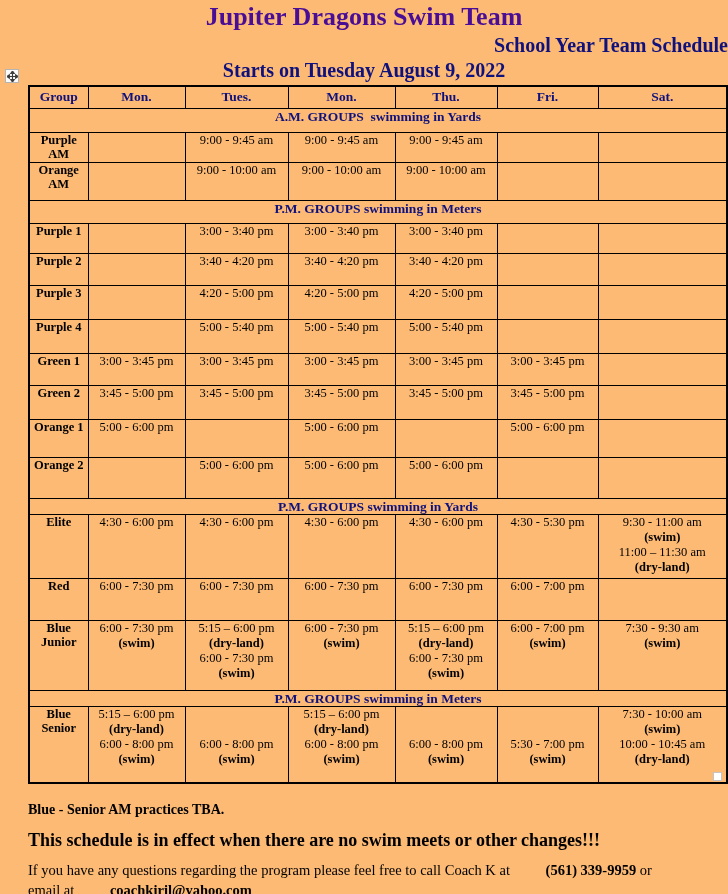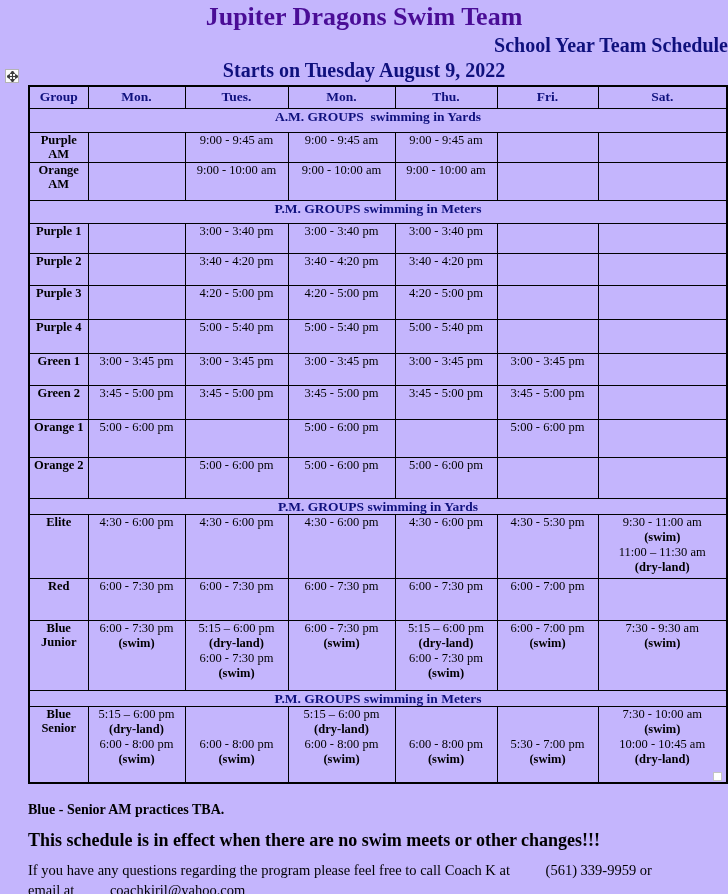--- a/index.html
+++ b/index.html
@@ -3,21 +3,21 @@
 <meta charset="utf-8">
 <style>
   :root{
     --purple:#4A0D96;
     --navy:#0F117D;
     --ink:#000000;
     --handle:#b4b4b4;
   }
   *{box-sizing:border-box;}
   body{margin:0;background:#ffffff;font-family:"Liberation Serif", serif;color:var(--ink);}
-  .page{position:relative;width:728px;height:894px;background:#c4b5fd;overflow:hidden;}
+  .page{position:relative;width:728px;height:894px;background:#fdba74;overflow:hidden;}
 
   .doc-title{margin:2px 0 0;text-align:center;font-size:26px;line-height:30px;font-weight:bold;color:var(--purple);}
   .doc-subtitle{margin:1px 0 0;text-align:right;font-size:20px;line-height:24px;font-weight:bold;color:var(--navy);}
   .doc-startline{margin:1px 0 3px;text-align:center;font-size:20px;line-height:24px;font-weight:bold;color:var(--navy);}
 
   .move-handle{position:absolute;left:5px;top:69px;width:14px;height:14px;border:1px solid var(--handle);
     background:#fbfbfb;display:flex;align-items:center;justify-content:center;cursor:move;}
   .resize-handle{position:absolute;left:713px;top:772px;width:9px;height:9px;border:1px solid #c4c4c4;background:#fff;}
 
   table.schedule{border-collapse:collapse;table-layout:fixed;width:698px;margin-left:28px;border:2px solid #000;}
@@ -26,21 +26,21 @@
   td.band{color:var(--navy);font-weight:bold;font-size:13.5px;text-align:center;vertical-align:top;
     white-space:pre-wrap;line-height:15px;padding-top:1px;}
   td.group{font-weight:bold;font-size:12.5px;text-align:center;vertical-align:top;line-height:14px;padding-top:2px;}
   td.cell{font-size:12.5px;text-align:center;vertical-align:top;line-height:15px;padding-top:1px;}
   td.cell .ln-bold{font-weight:bold;}
 
   .footer{margin-left:28px;margin-right:20px;}
   .note1{margin-top:17px;font-size:14px;font-weight:bold;line-height:17px;}
   .note2{margin-top:12px;font-size:18px;font-weight:bold;line-height:21px;}
   .note3{margin-top:9px;font-size:14.5px;line-height:20px;}
-  .note3 .seg-bold{font-weight:normal;padding-left:32px;}
+  .note3 .seg-bold{font-weight:bold;padding-left:32px;}
 </style>
 </head>
 <body>
 
 <div class="page">
 
   <div class="doc-title">Jupiter Dragons Swim Team</div>
   <div class="doc-subtitle">School Year Team Schedule</div>
   <div class="doc-startline">Starts on Tuesday August 9, 2022</div>
 

